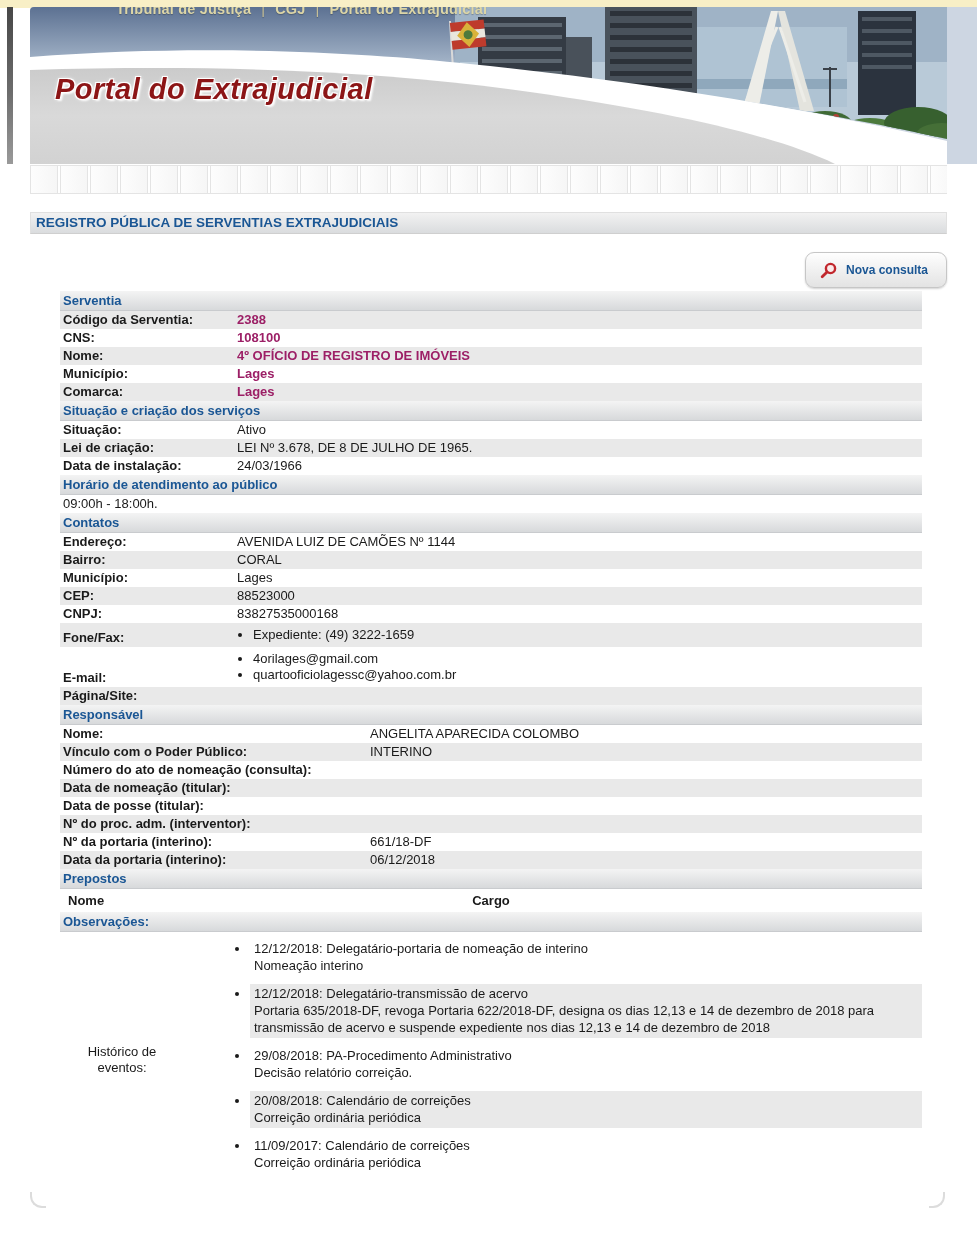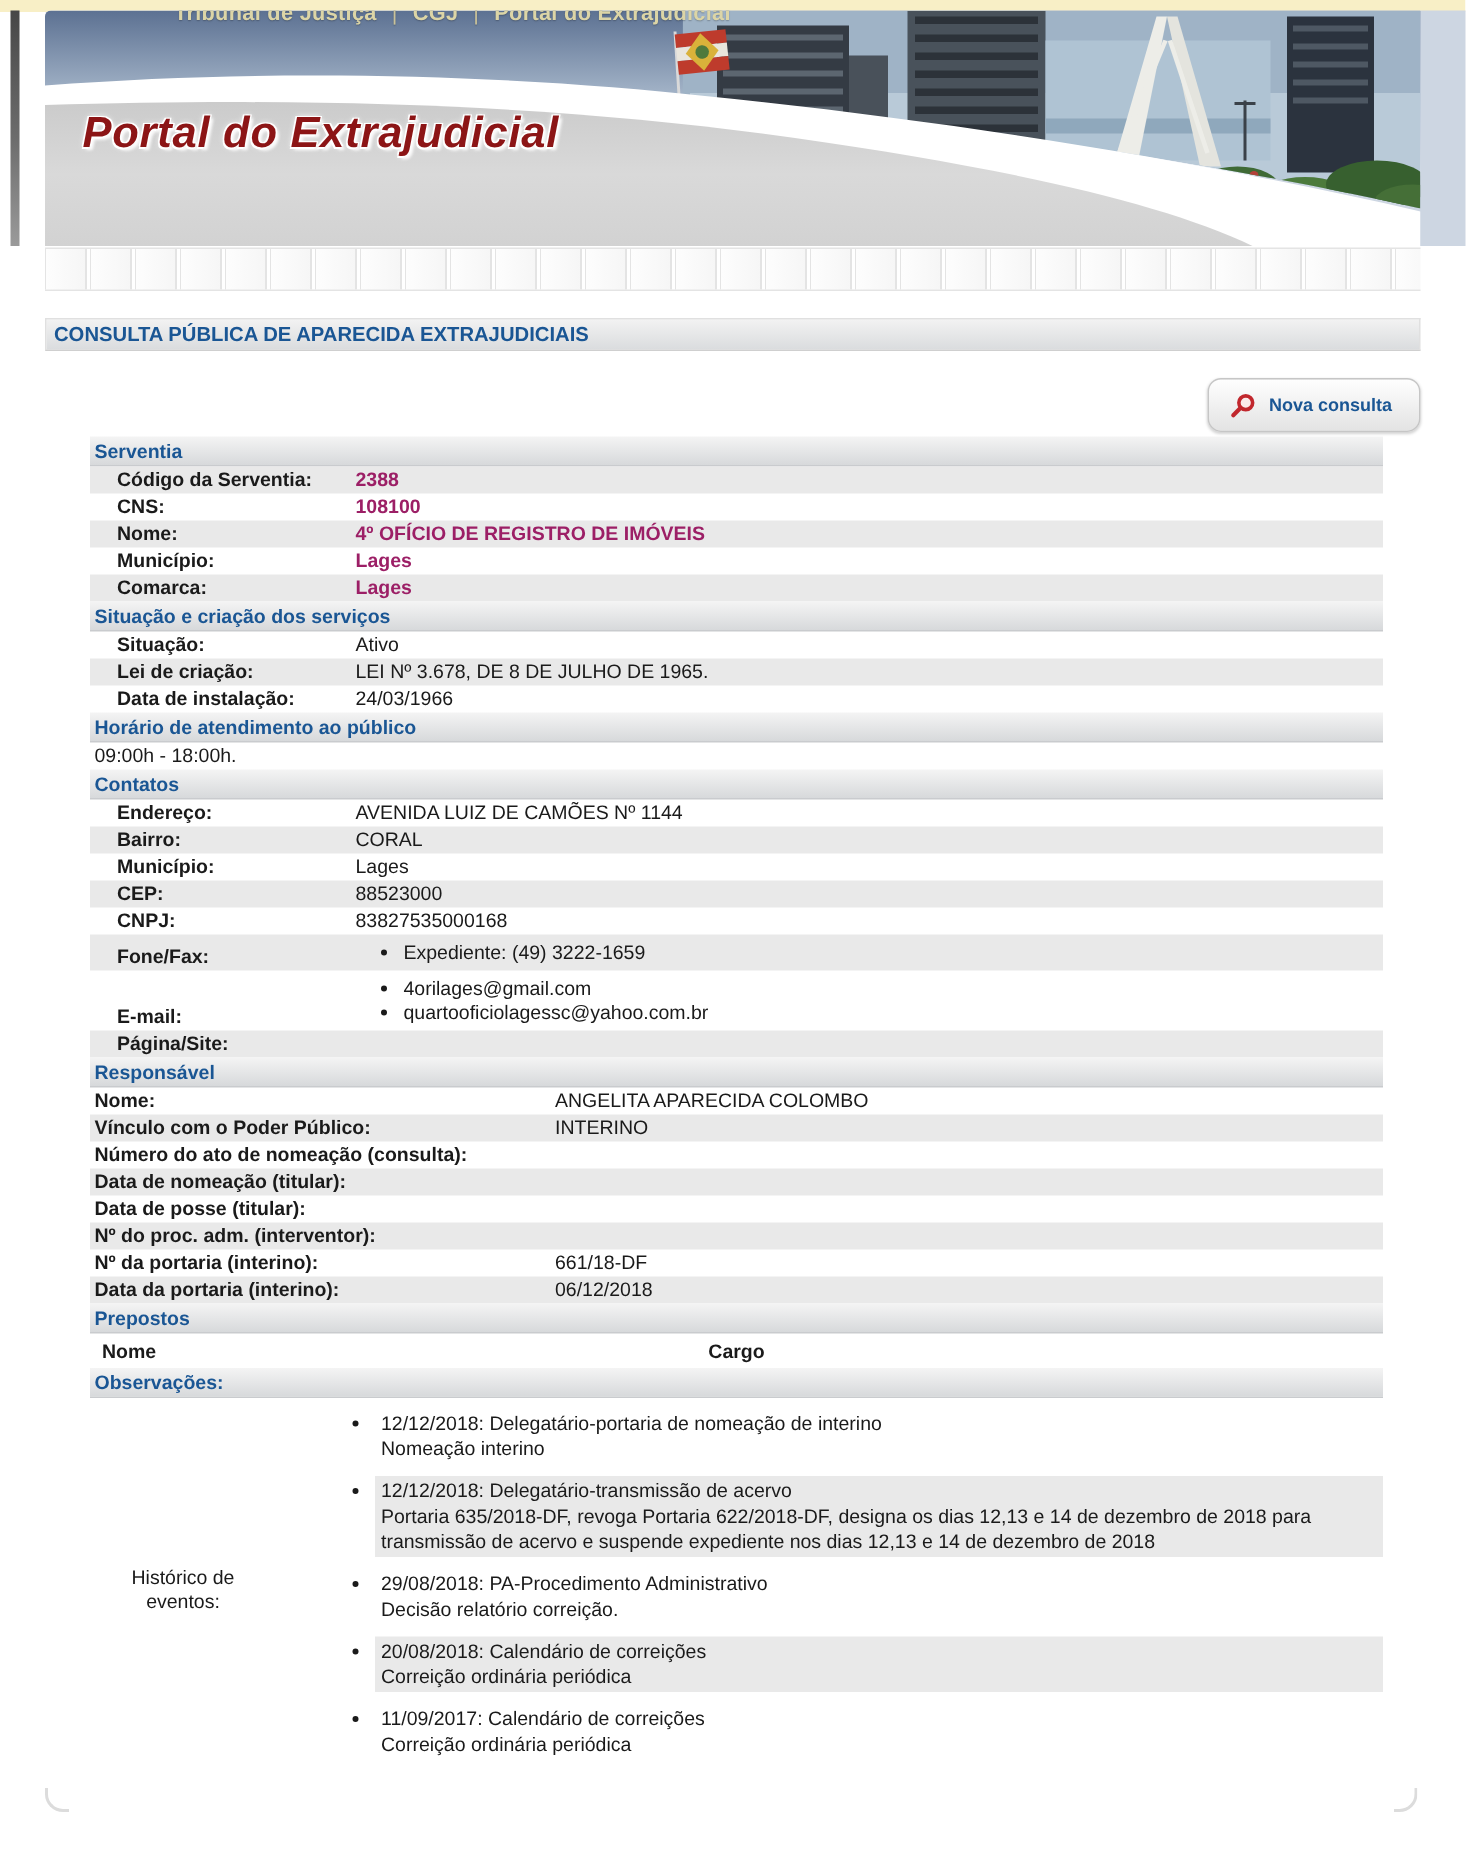--- a/index.html
+++ b/index.html
@@ -71,26 +71,26 @@
   
   .info{position:absolute;left:60px;top:291px;width:862px;font-size:13px;color:#1a1a1a;}
   .hdr{
     background:linear-gradient(180deg,#F4F4F4,#D7D9DB);
     border-bottom:1px solid #C9CBCE;
     color:var(--blue);font-weight:bold;
     height:20px;line-height:19px;padding-left:3px;
   }
   .row{display:flex;min-height:18px;line-height:18px;}
   .row.shade{background:var(--shade);}
-  .lbl{flex:none;width:177px;font-weight:bold;padding-left:18px;}
+  .lbl{flex:none;width:177px;font-weight:bold;padding-left:3px;}
   .lbl-wide{flex:none;width:310px;font-weight:bold;padding-left:3px;}
   .val{flex:1;}
   .sec-serventia .val{font-weight:bold;color:var(--magenta);}
   .full{padding-left:3px;line-height:18px;min-height:18px;}
-  .bullets{list-style:disc outside;margin:4px 16px;padding-left:16px;}
+  .bullets{list-style:disc outside;margin:4px 0;padding-left:16px;}
   .bullets li{line-height:16px;}
   .row-tall{align-items:flex-end;}
   
   .cols{position:relative;height:23px;line-height:23px;font-weight:bold;}
   .col-nome{padding-left:8px;}
   .col-cargo{position:absolute;left:50%;transform:translateX(-50%);top:0;}
   
   .hist{display:flex;padding:5px 0 4px 0;}
   .hist-lbl{flex:none;width:175px;padding-left:22px;font-weight:normal;
     display:flex;align-items:center;line-height:16px;text-align:center;}
@@ -189,21 +189,21 @@
     <path d="M0,50 C170,37 330,45 440,57 C600,73 770,100 917,134 L917,157 L0,157 Z" fill="#FFFFFF"></path>
 
     <path d="M0,63 C200,57 360,65 500,85 C640,105 745,128 805,157 L0,157 Z" fill="url(#grayGrad)"></path>
   </svg>
   <div class="top-links"><span>Tribunal de Justiça</span><span class="sep">|</span><span>CGJ</span><span class="sep">|</span><span>Portal do Extrajudicial</span></div>
   <div class="banner-title">Portal do Extrajudicial</div>
 </div>
 
 <div class="tiles"></div>
 
-<div class="title-bar">CONSULTA PÚBLICA DE APARECIDA EXTRAJUDICIAIS</div>
+<div class="title-bar">REGISTRO PÚBLICA DE SERVENTIAS EXTRAJUDICIAIS</div>
 
 <button class="btn-nova">
   <svg width="17" height="17" viewBox="0 0 17 17">
     <circle cx="10.5" cy="6.5" r="4.6" fill="#FBEAEA" stroke="#C1272D" stroke-width="2.4"></circle>
     <line x1="6.8" y1="10.2" x2="2.2" y2="14.8" stroke="#C1272D" stroke-width="2.8" stroke-linecap="round"></line>
   </svg>
   <span>Nova consulta</span>
 </button>
 
 <div class="info">

